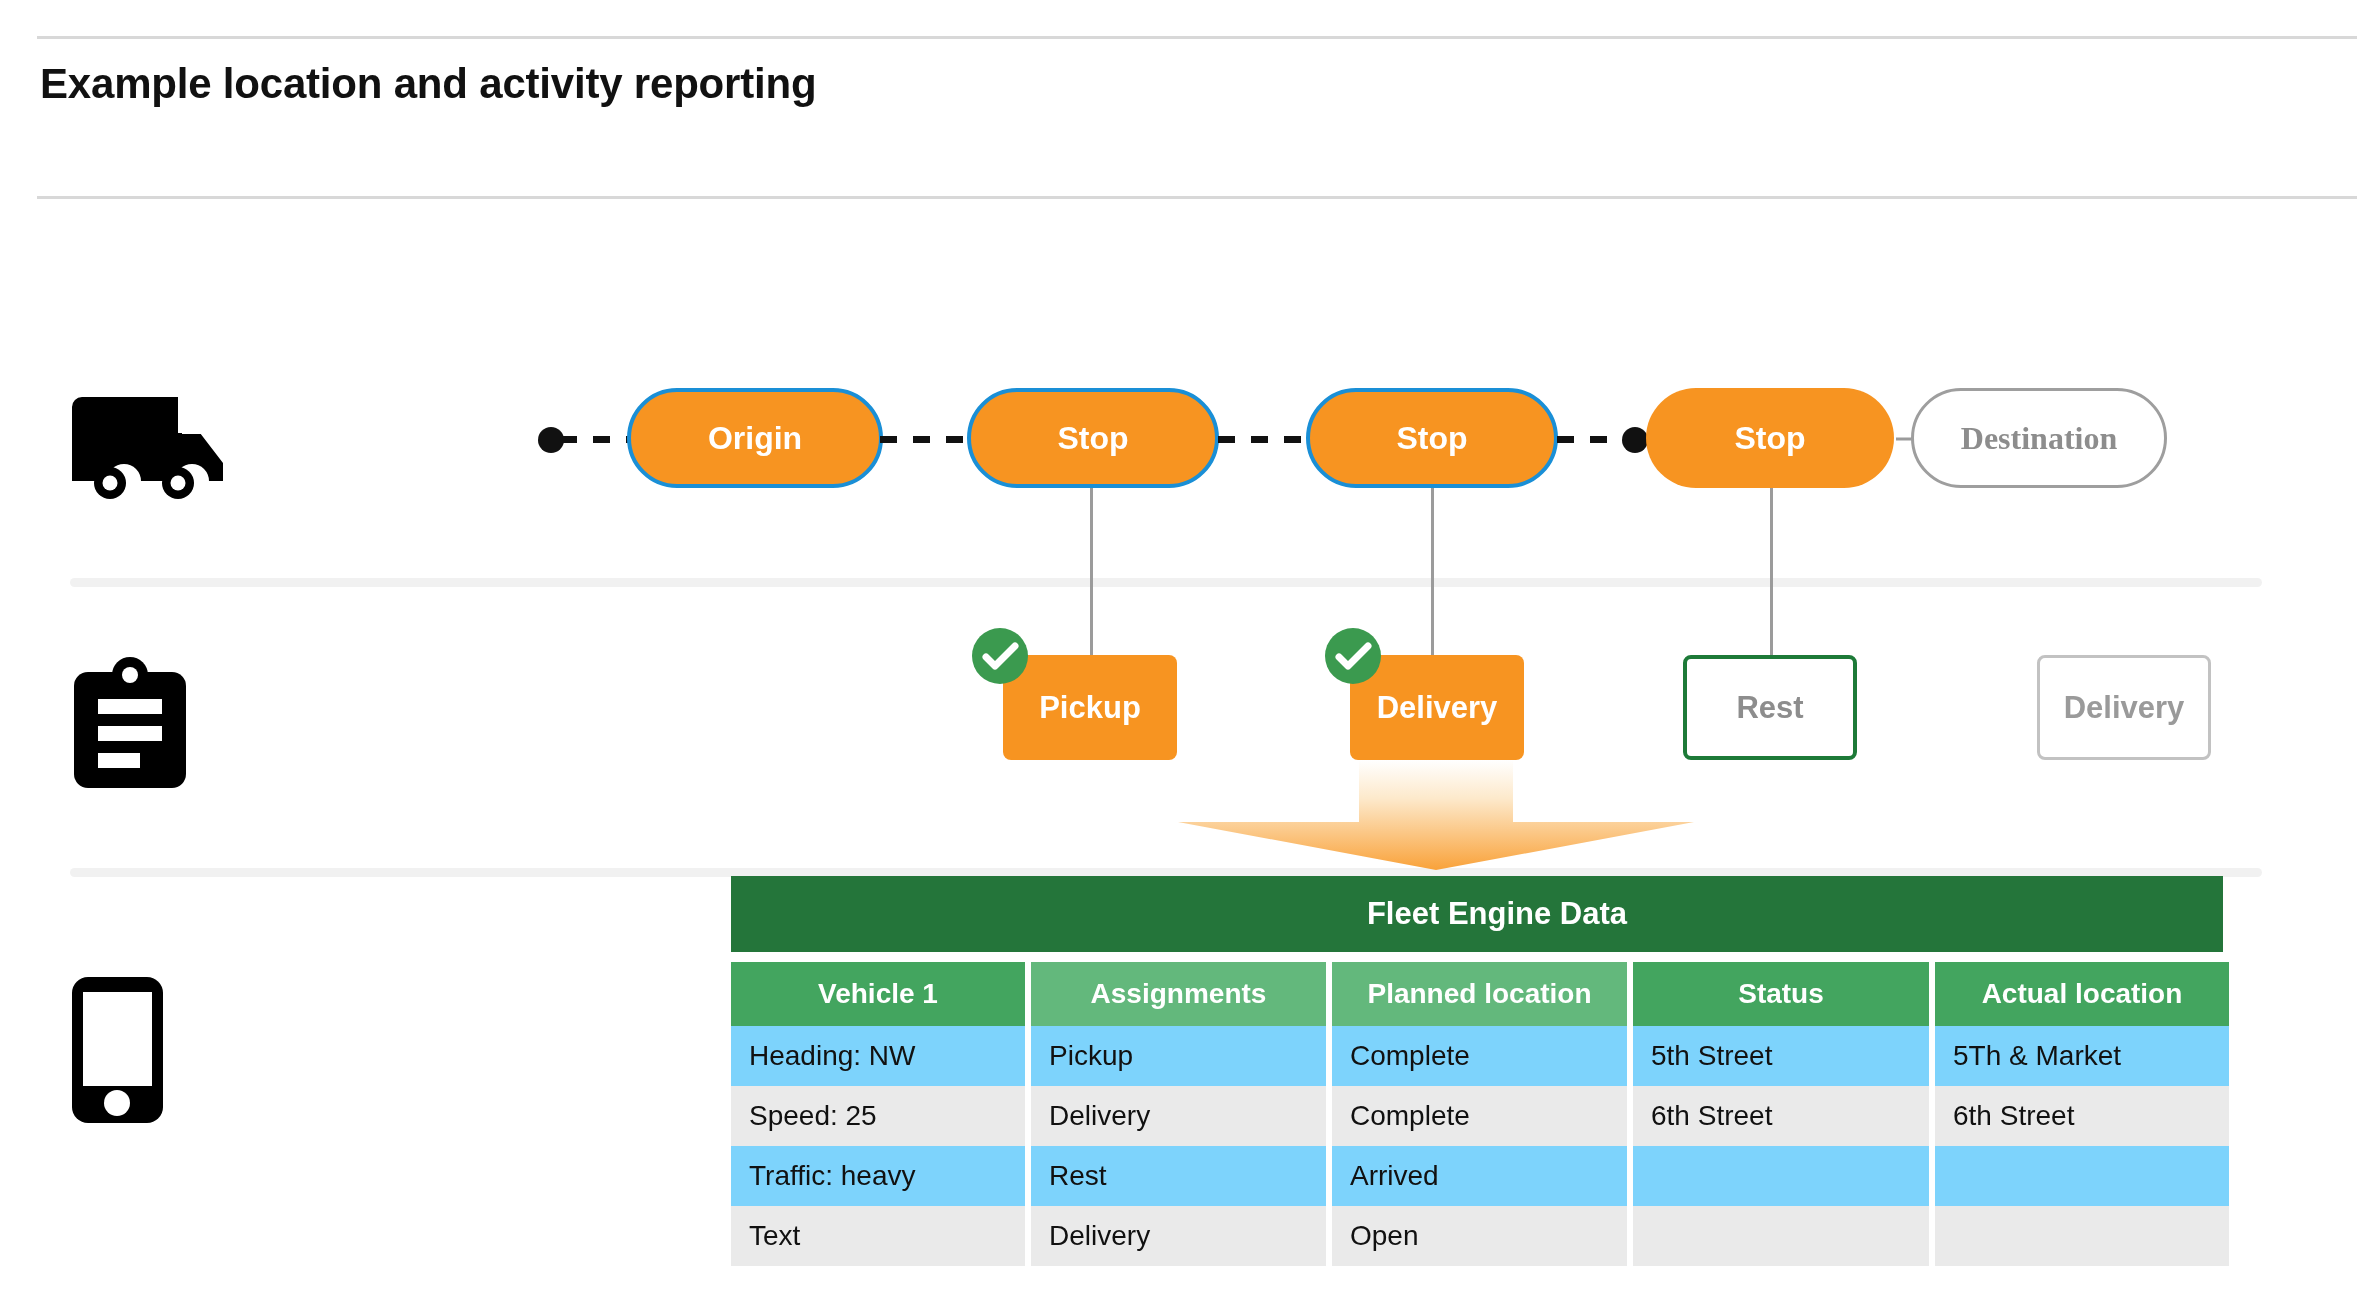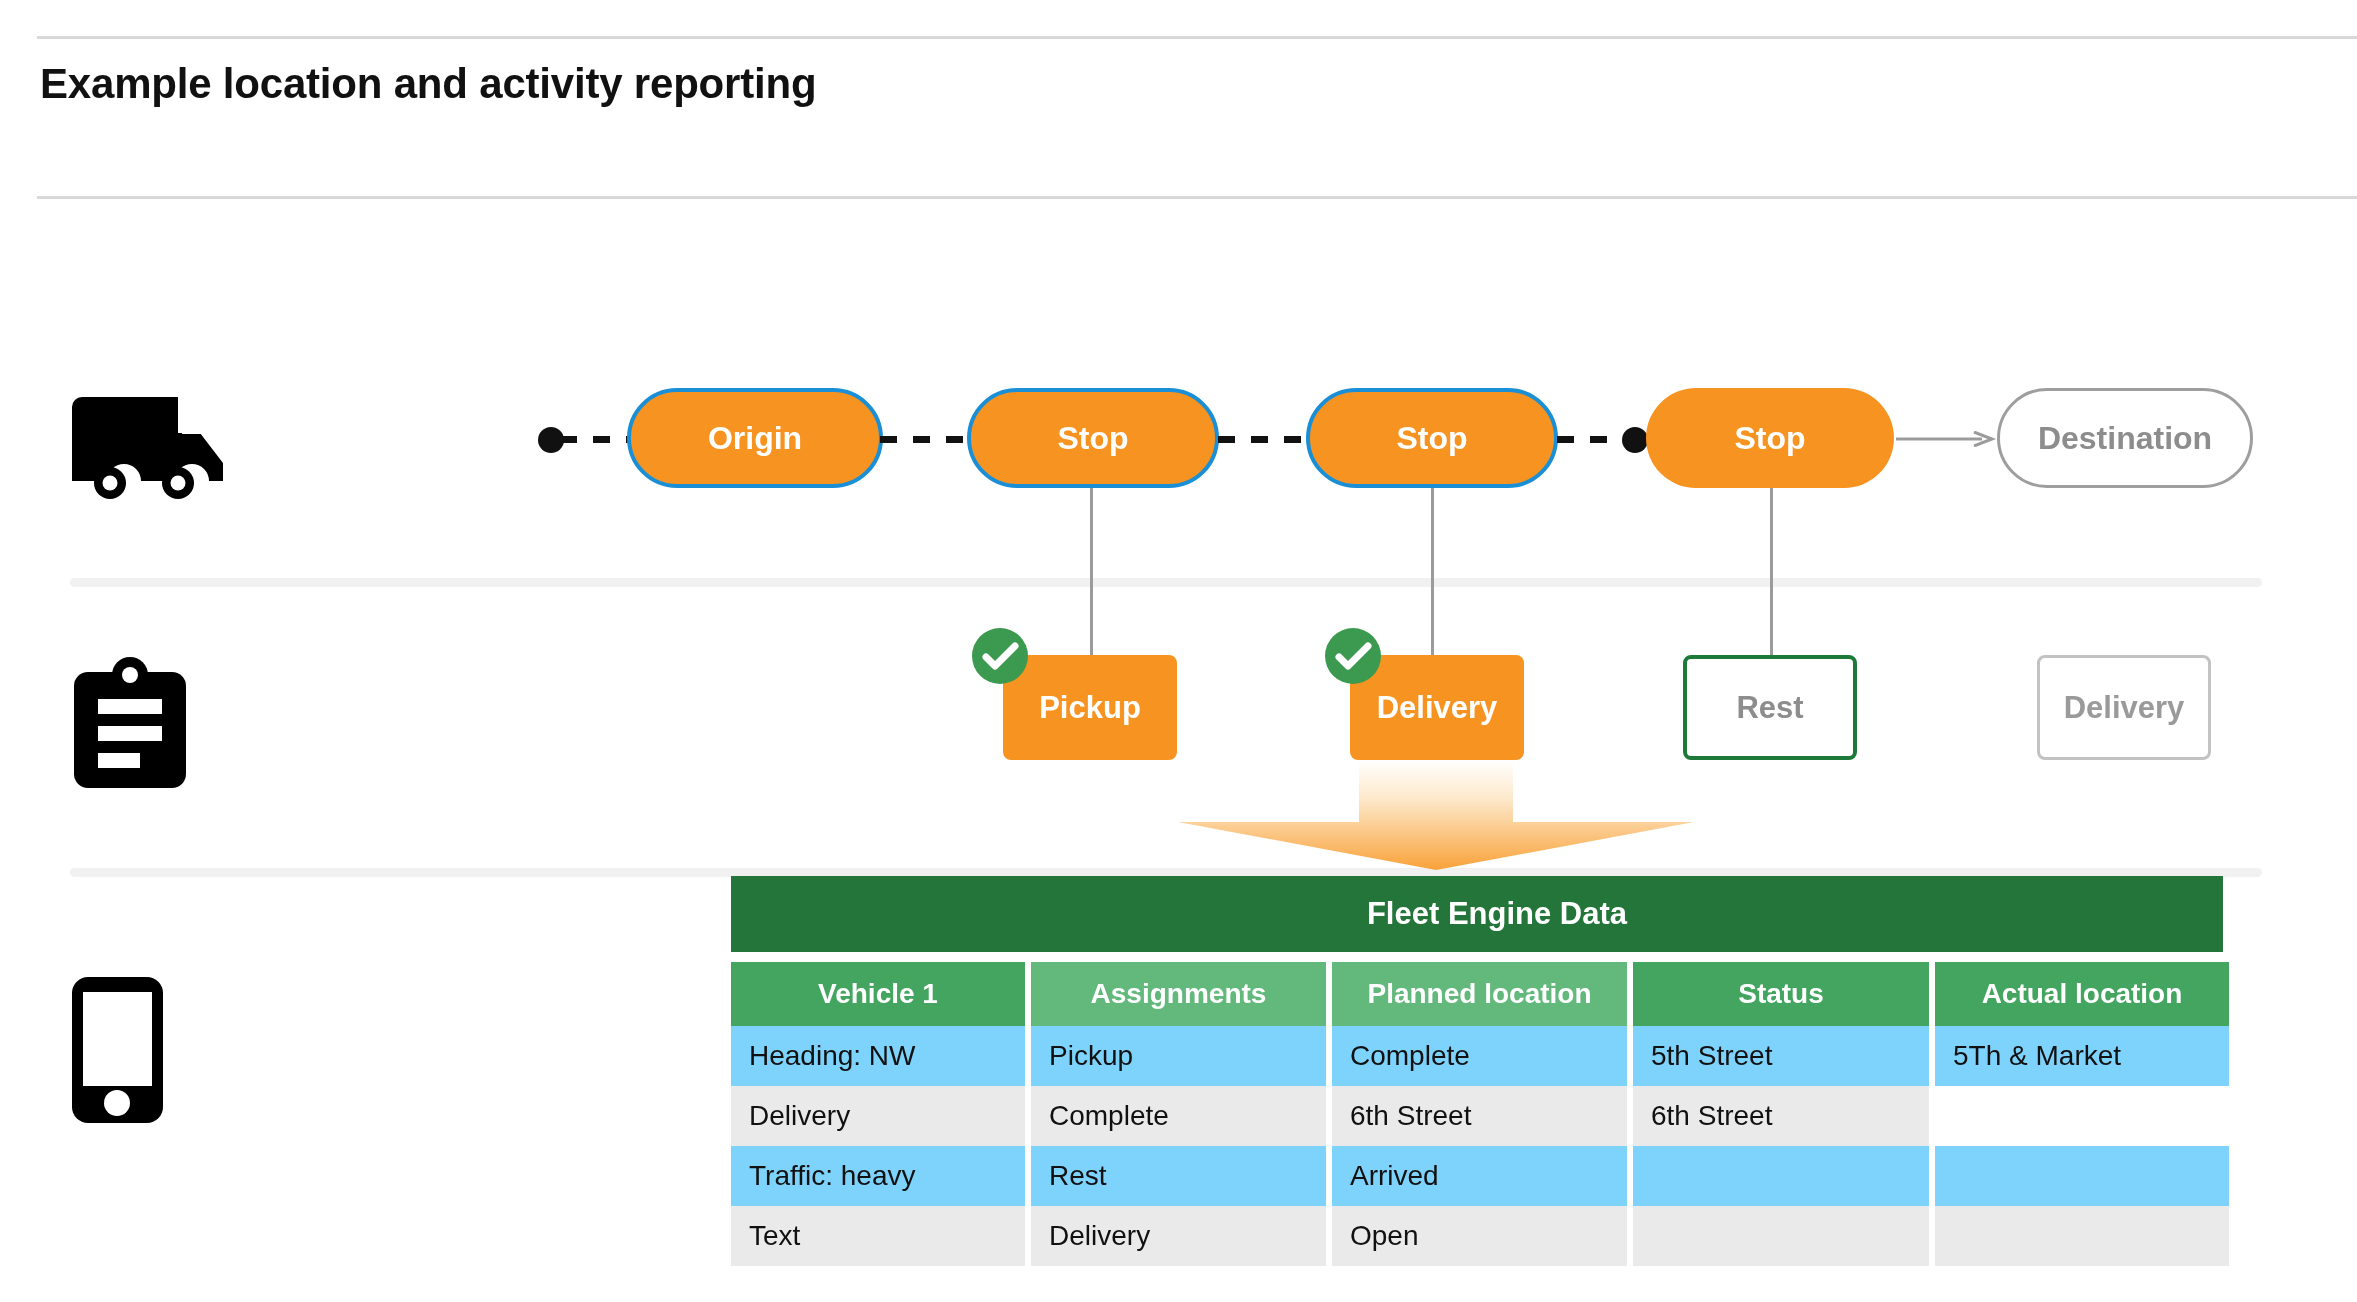--- a/index.html
+++ b/index.html
@@ -78,21 +78,21 @@
     background: #ffffff;
     border: 3px solid #9e9e9e;
     color: #8d8d8d;
     font-weight: 700;
   }
 
   .pill-origin { left: 627px; width: 256px; }
   .pill-stop1  { left: 967px; width: 252px; }
   .pill-stop2  { left: 1306px; width: 252px; }
   .pill-stop3  { left: 1646px; width: 248px; }
-  .pill-dest   { left: 1997px; width: 256px; }
+  .pill-dest   { left: 1911px; width: 256px; font-family: Liberation Serif, serif; }
 
   
   .dash {
     position: absolute;
     top: 436px;
     height: 7px;
     background-image: repeating-linear-gradient(to right,
         #111111 0px, #111111 17px, rgba(0,0,0,0) 17px, rgba(0,0,0,0) 33px);
   }
   .dash.d-a { left: 560px; width: 72px; }
@@ -360,20 +360,21 @@
 
   <div class="table-grid">
     <div class="td">Heading: NW</div>
     <div class="td">Pickup</div>
     <div class="td">Complete</div>
     <div class="td">5th Street</div>
     <div class="td">5Th &amp; Market</div>
   </div>
 
   <div class="table-grid">
+    <div class="td zebra">Speed: 25</div>
     <div class="td zebra">Delivery</div>
     <div class="td zebra">Complete</div>
     <div class="td zebra">6th Street</div>
     <div class="td zebra">6th Street</div>
   </div>
 
   <div class="table-grid">
     <div class="td">Traffic: heavy</div>
     <div class="td">Rest</div>
     <div class="td">Arrived</div>

